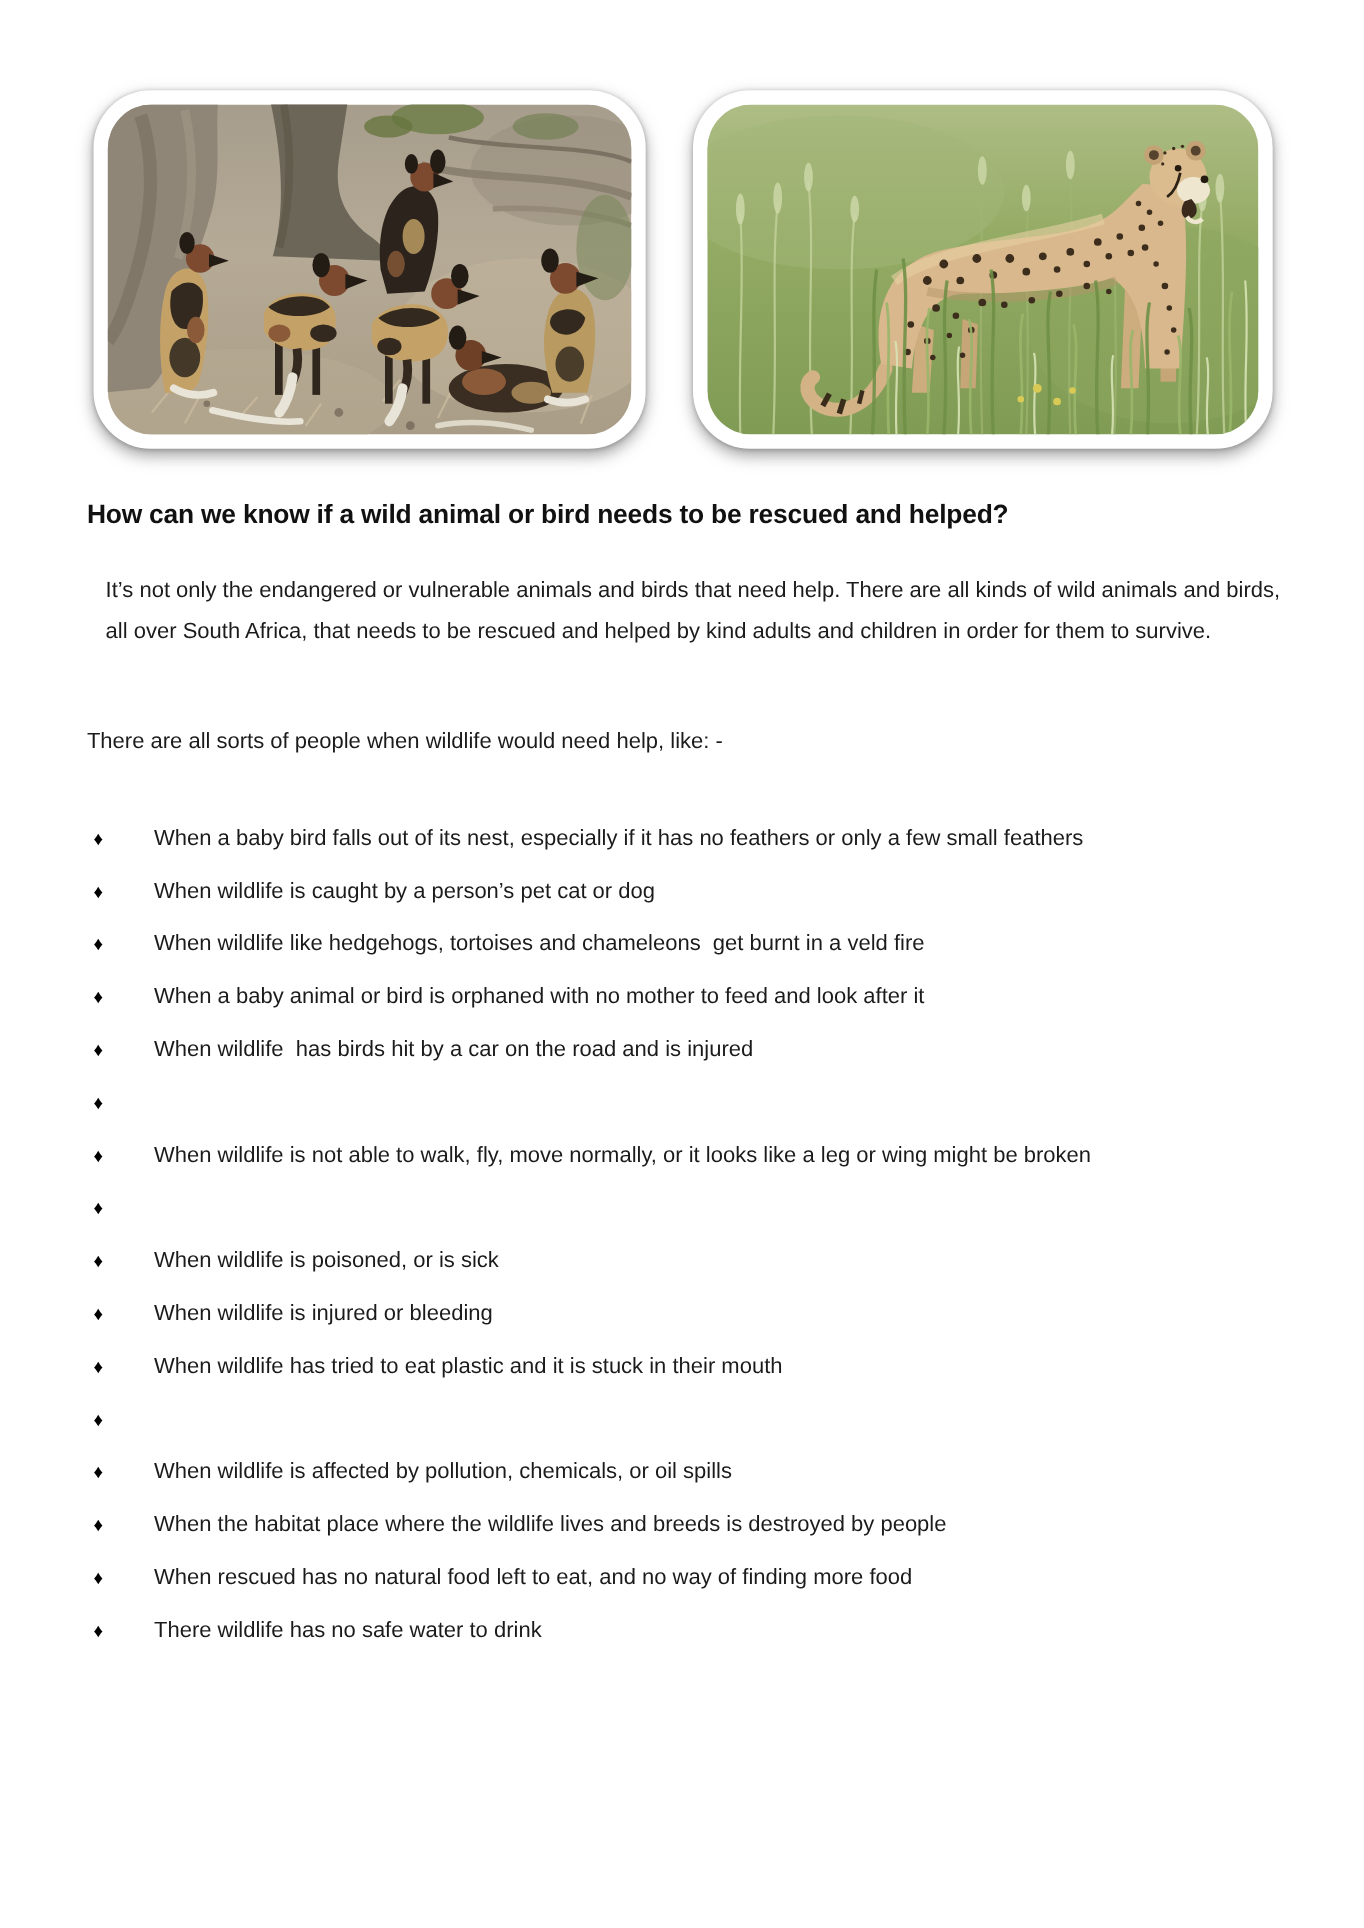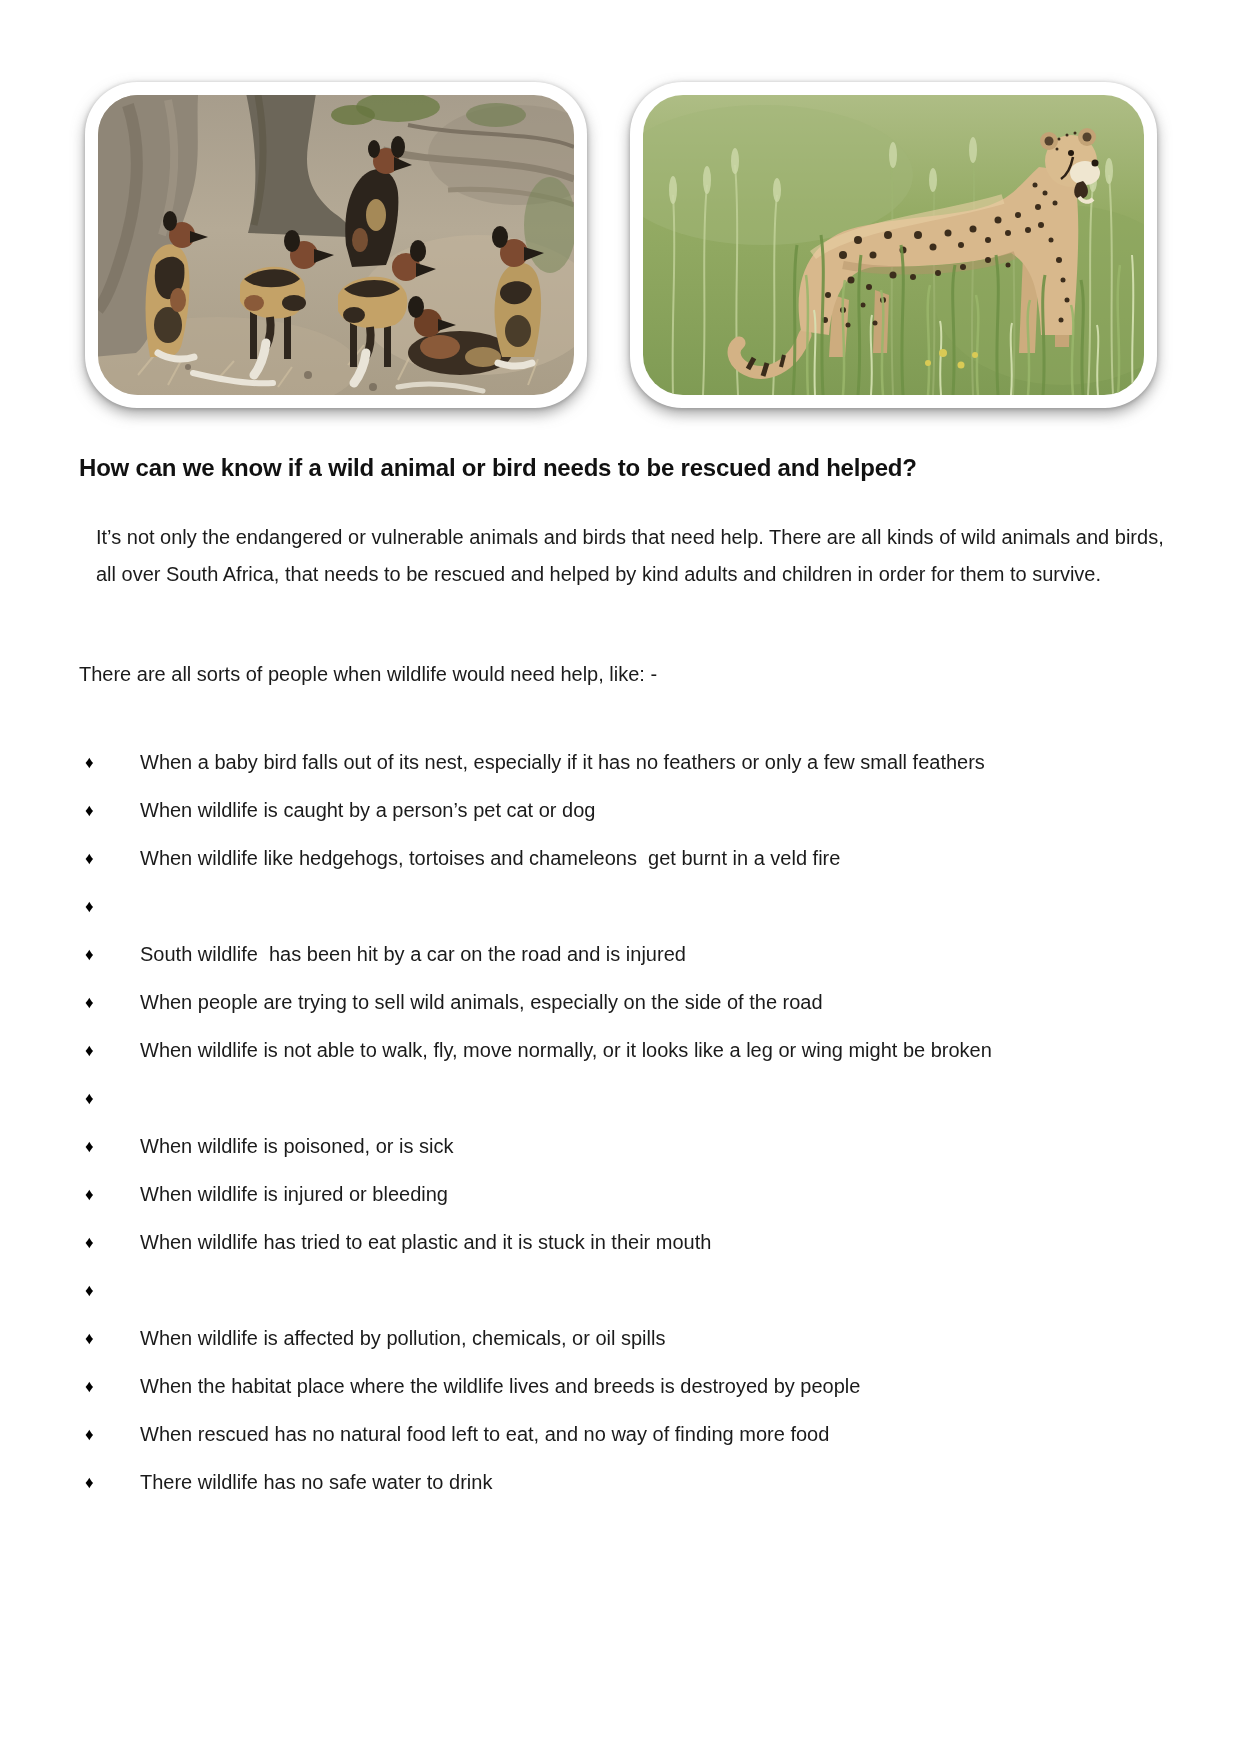--- a/index.html
+++ b/index.html
@@ -351,30 +351,30 @@
       <span class="btext">When wildlife is caught by a person’s pet cat or dog</span>
     </li>
 
     <li>
       <span class="bullet">♦</span>
       <span class="btext">When wildlife like hedgehogs, tortoises and chameleons  get burnt in a veld fire</span>
     </li>
 
     <li>
       <span class="bullet">♦</span>
-    </li>
-
-    <li>
-      <span class="bullet">♦</span>
-      <span class="btext">South wildlife  has been hit by a car on the road and is injured</span>
-    </li>
-
-    <li>
-      <span class="bullet">♦</span>
-      <span class="btext">When people are trying to sell wild animals, especially on the side of the road</span>
+      <span class="btext">When a baby animal or bird is orphaned with no mother to feed and look after it</span>
+    </li>
+
+    <li>
+      <span class="bullet">♦</span>
+      <span class="btext">When wildlife  has birds hit by a car on the road and is injured</span>
+    </li>
+
+    <li>
+      <span class="bullet">♦</span>
     </li>
 
     <li>
       <span class="bullet">♦</span>
       <span class="btext">When wildlife is not able to walk, fly, move normally, or it looks like a leg or wing might be broken</span>
     </li>
 
     <li>
       <span class="bullet">♦</span>
     </li>

